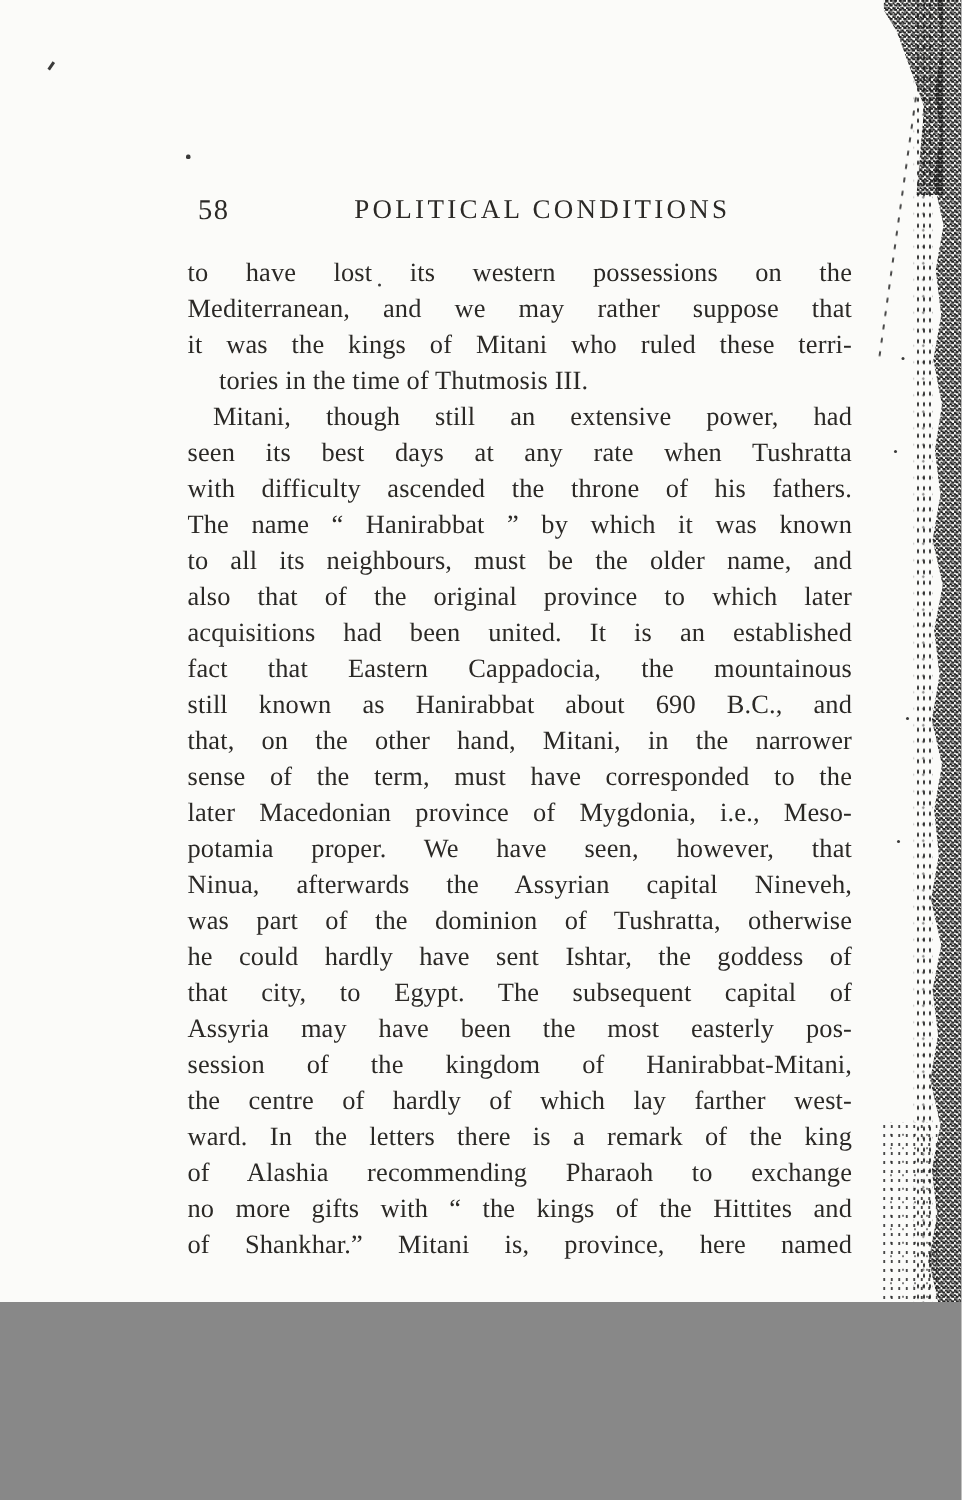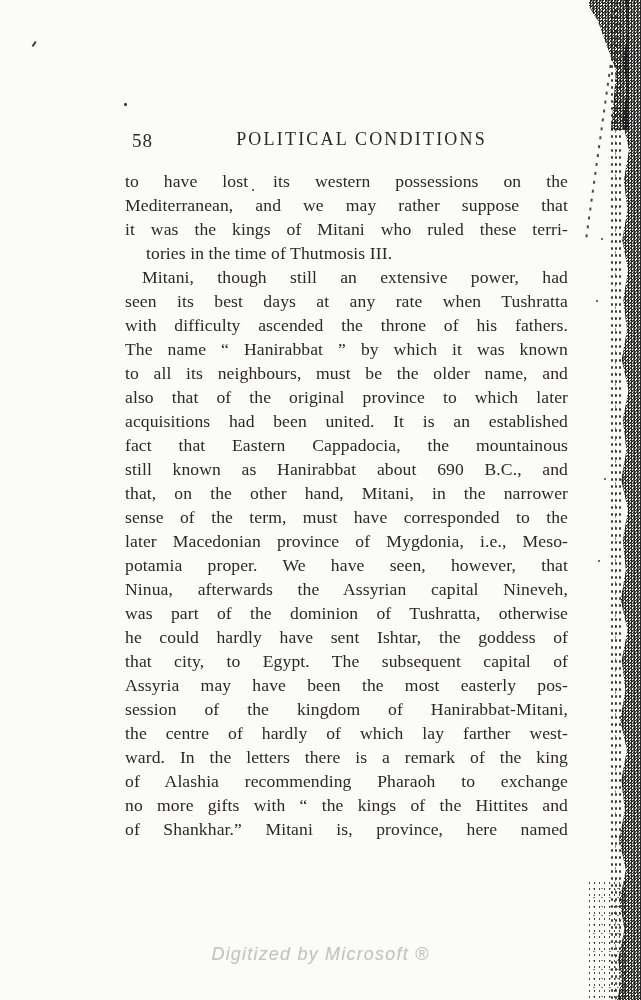--- a/index.html
+++ b/index.html
@@ -3,21 +3,21 @@
 <meta charset="utf-8">
 <style>
   :root{
     --paper:#fbfbf9;
     --ink:#2b2926;
     --wm:#c3c3c3;
   }
   html,body{margin:0;padding:0;background:#888;}
   .page{
     position:relative;
-    width:641px;height:1000px;
+    width:641px;height:868px;
     background:var(--paper);
     overflow:hidden;
     font-family:"Liberation Serif", serif;
     color:var(--ink);
   }
   
   .header{
     position:absolute;left:125px;top:128px;width:443px;height:26px;
   }
   .pagenum{

